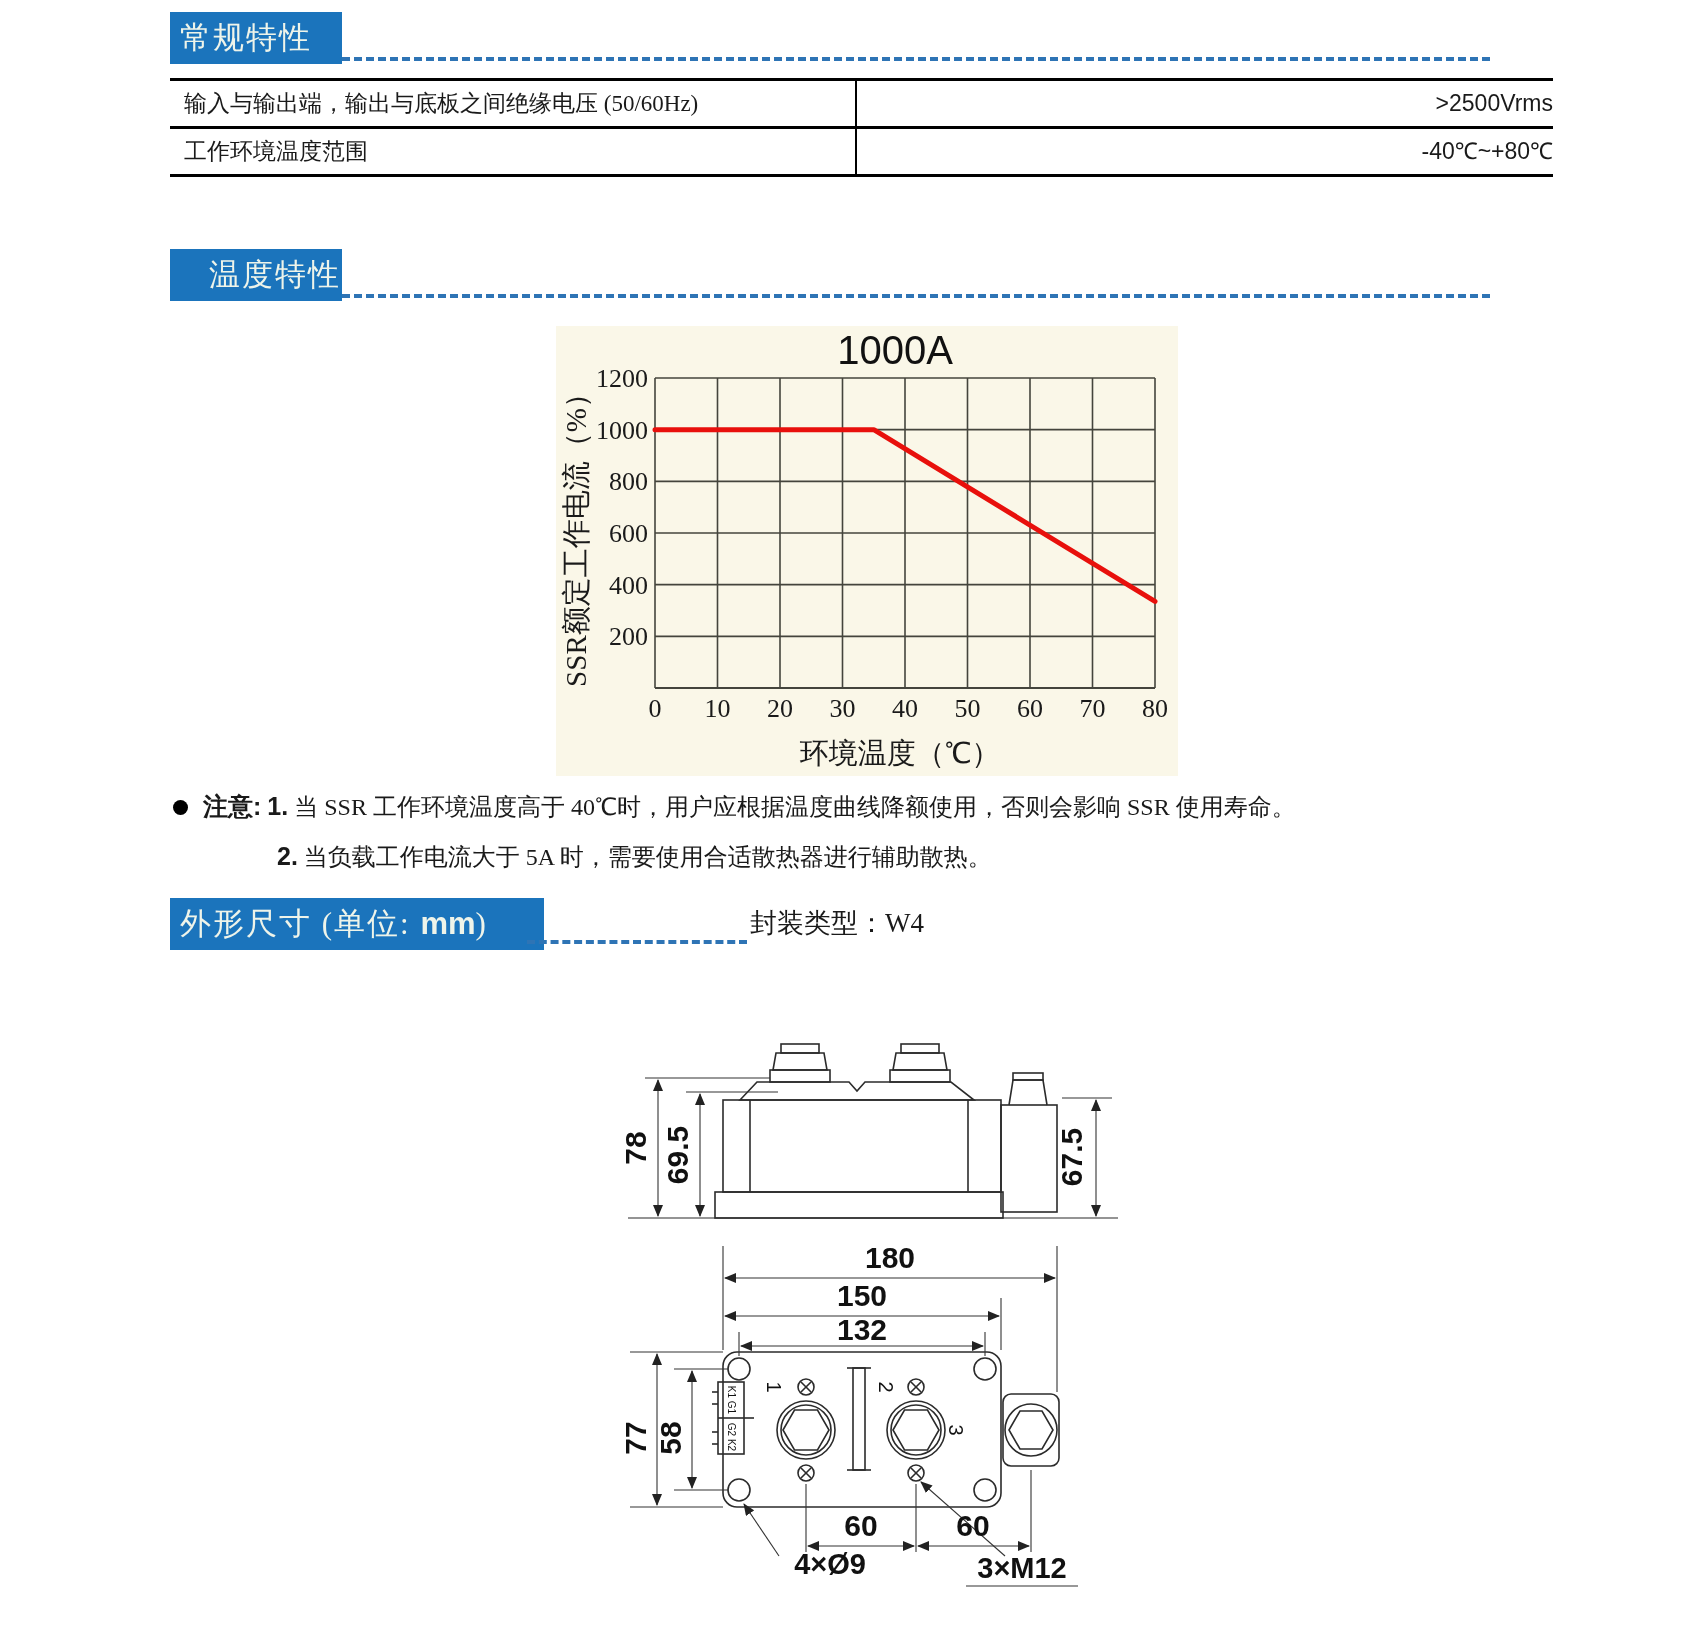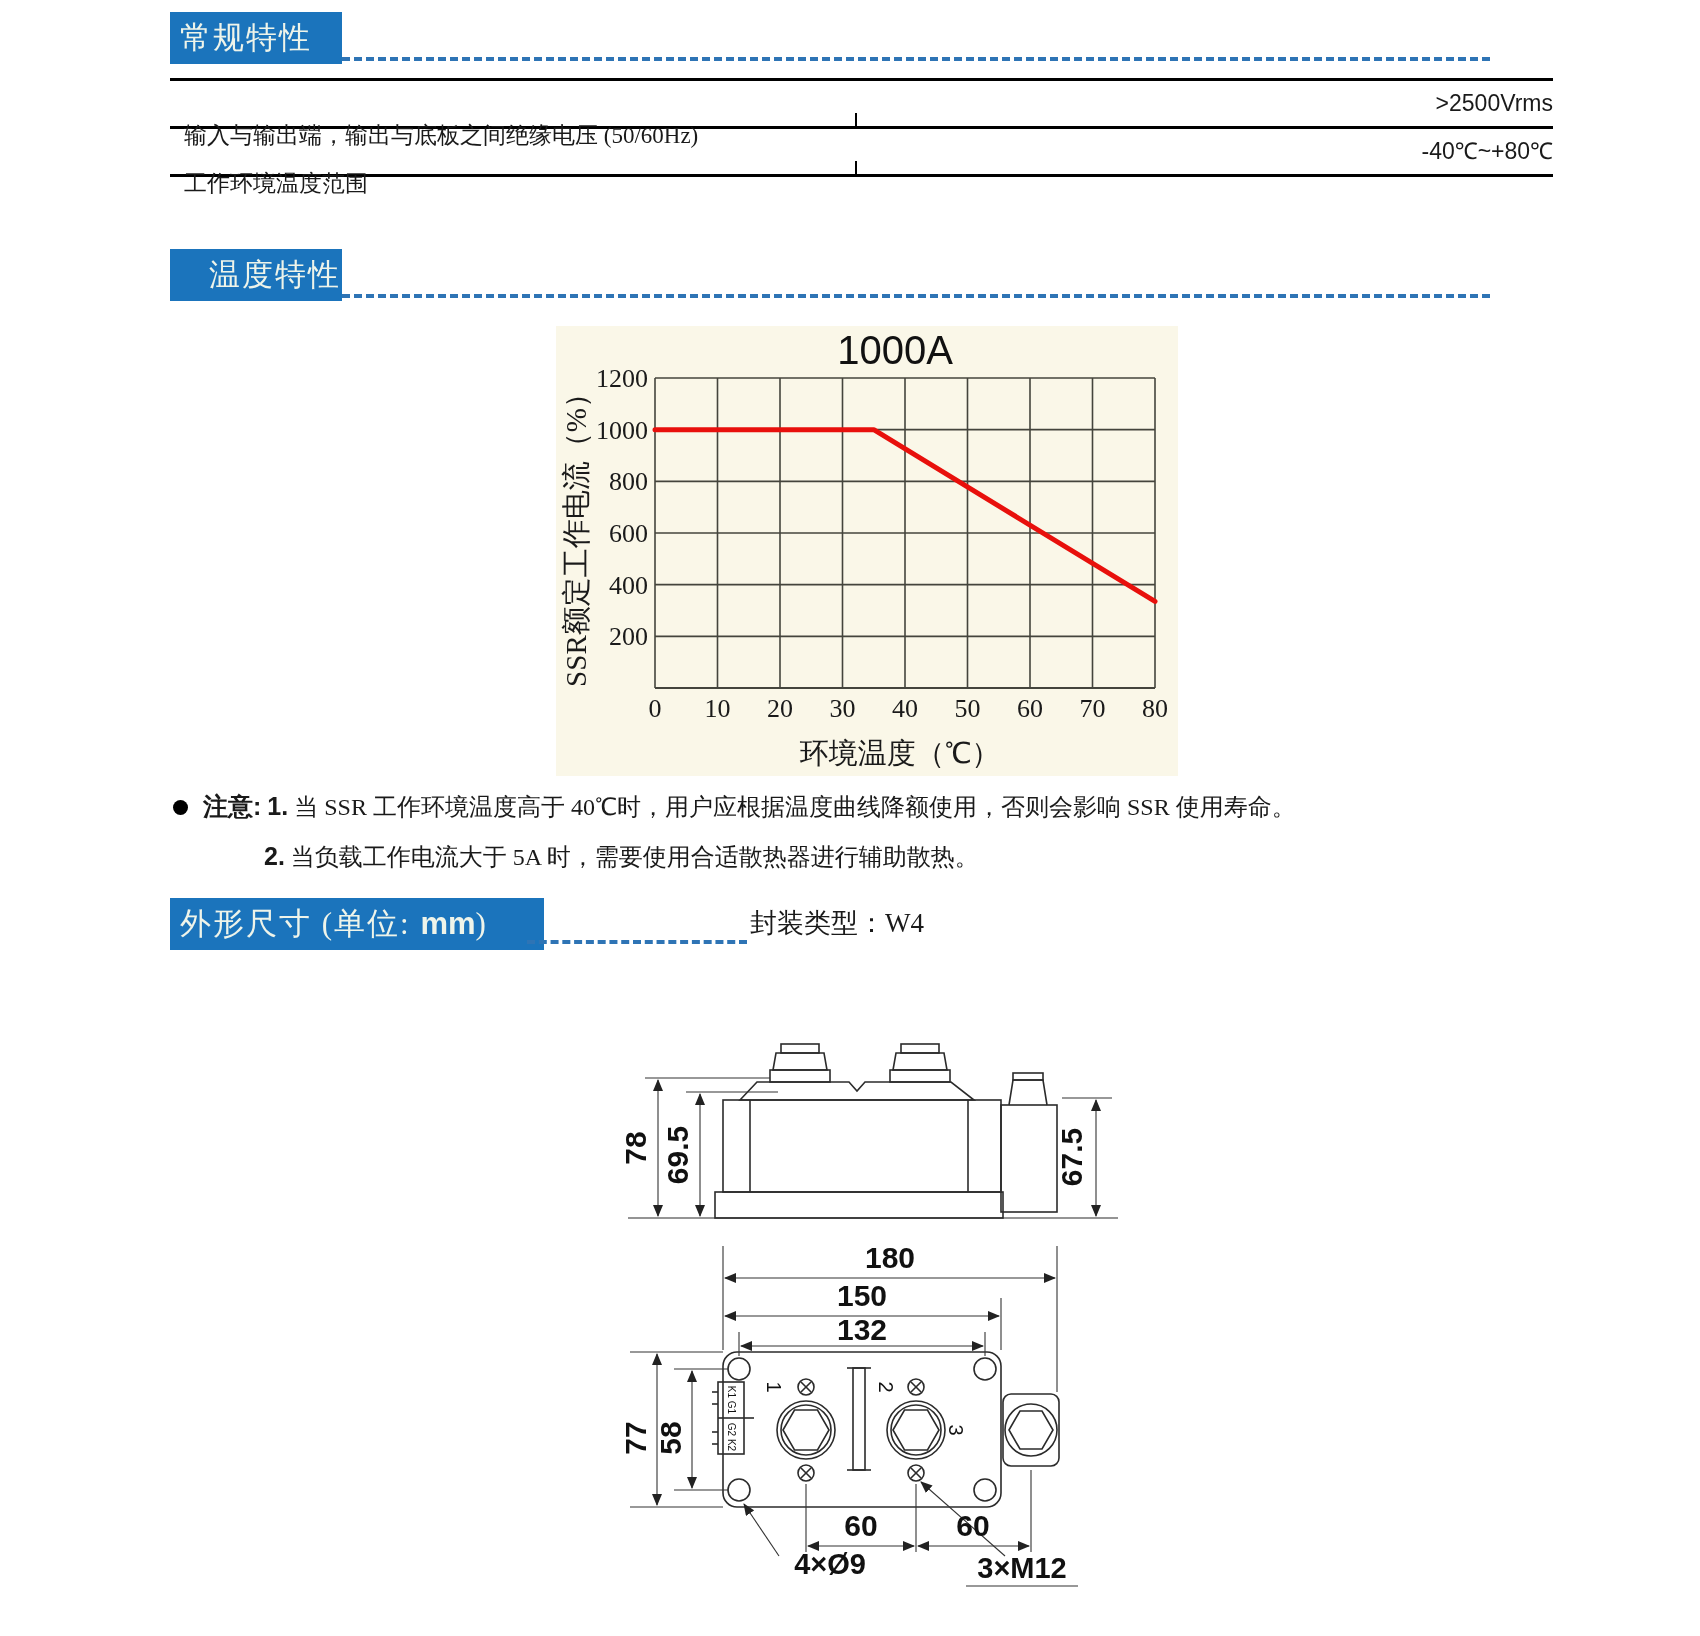--- a/index.html
+++ b/index.html
@@ -9,21 +9,21 @@
   
   .hdr{position:absolute;height:52px;background:#1b74bc;color:#eef4ea;
        font-size:31px;line-height:52px;padding-left:10px;box-sizing:border-box;
        font-family:"Liberation Serif",serif;letter-spacing:2px;}
   .hdr .unit{font-family:"Liberation Sans",sans-serif;font-weight:bold;letter-spacing:0;}
   .dashline{position:absolute;border-top:4px dashed #2e74b5;height:0;}
   
   .spec-table{position:absolute;left:170px;top:78px;width:1383px;border-top:3px solid #000;}
   .trow{display:flex;height:45px;border-bottom:3px solid #000;}
   .tlabel{width:687px;border-right:2px solid #000;box-sizing:border-box;
-          font-size:23px;line-height:45px;padding-left:14px;white-space:nowrap;margin-top:32px;}
+          font-size:23px;line-height:45px;padding-left:14px;white-space:nowrap;}
   .tval{flex:1;text-align:right;font-size:23px;line-height:45px;
         font-family:"Liberation Sans",sans-serif;}
   
   .note-bullet{position:absolute;width:15px;height:15px;border-radius:50%;background:#000;}
   .note-line{position:absolute;font-size:24px;white-space:nowrap;}
   .note-line b{font-family:"Liberation Sans",sans-serif;font-size:25px;}
   .pkg{position:absolute;font-size:27px;white-space:nowrap;}
   
   .tick{font:26px "Liberation Serif",serif;fill:#1a1a1a;}
   .ctitle{font:40px "Liberation Sans",sans-serif;fill:#111;}
@@ -98,21 +98,21 @@
       <text x="30" y="207" text-anchor="middle" class="clabel" transform="rotate(-90 30 207)">SSR额定工作电流（%）</text>
       <polyline points="99,103.66666666666663 317.75,103.66666666666663 599,275.4583333333333" fill="none" stroke="#e8100c" stroke-width="5" stroke-linejoin="round" stroke-linecap="round"></polyline>
     </svg>
 
   <div class="note-bullet" style="left:173px;top:800px;"></div>
   <div class="note-line" style="left:203px;top:790px;">
     <b>注意:</b>
     <b>1.</b>
     <span>当 SSR 工作环境温度高于 40℃时，用户应根据温度曲线降额使用，否则会影响 SSR 使用寿命。</span>
   </div>
-  <div class="note-line" style="left:264px;top:841px;text-align:right;">
+  <div class="note-line" style="left:277px;top:841px;text-align:right;">
     <b>2.</b>
     <span>当负载工作电流大于 5A 时，需要使用合适散热器进行辅助散热。</span>
   </div>
 
   <div class="hdr" style="left:170px;top:898px;width:374px;">
     <span>外形尺寸 (单位: </span><span class="unit">mm</span><span>)</span>
   </div>
   <div class="dashline" style="left:527px;top:940px;width:220px;"></div>
   <div class="pkg" style="left:750px;top:905px;">封装类型：W4</div>
 

